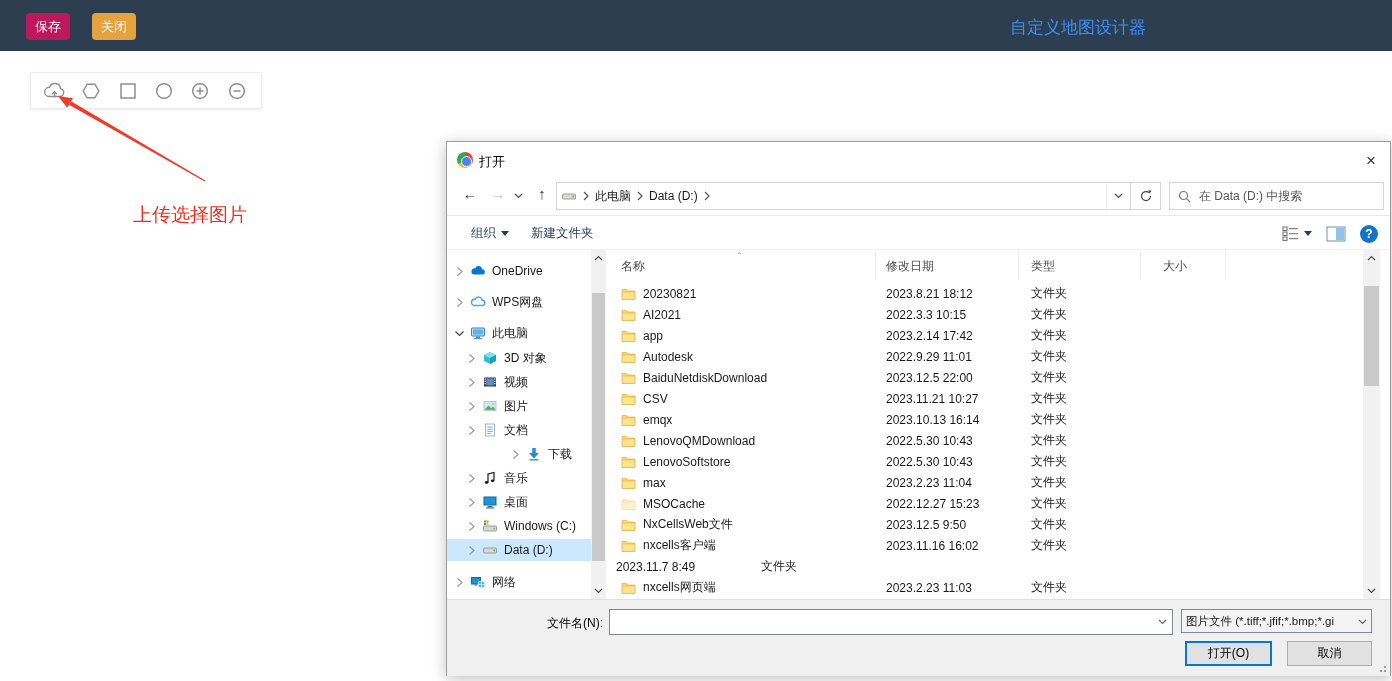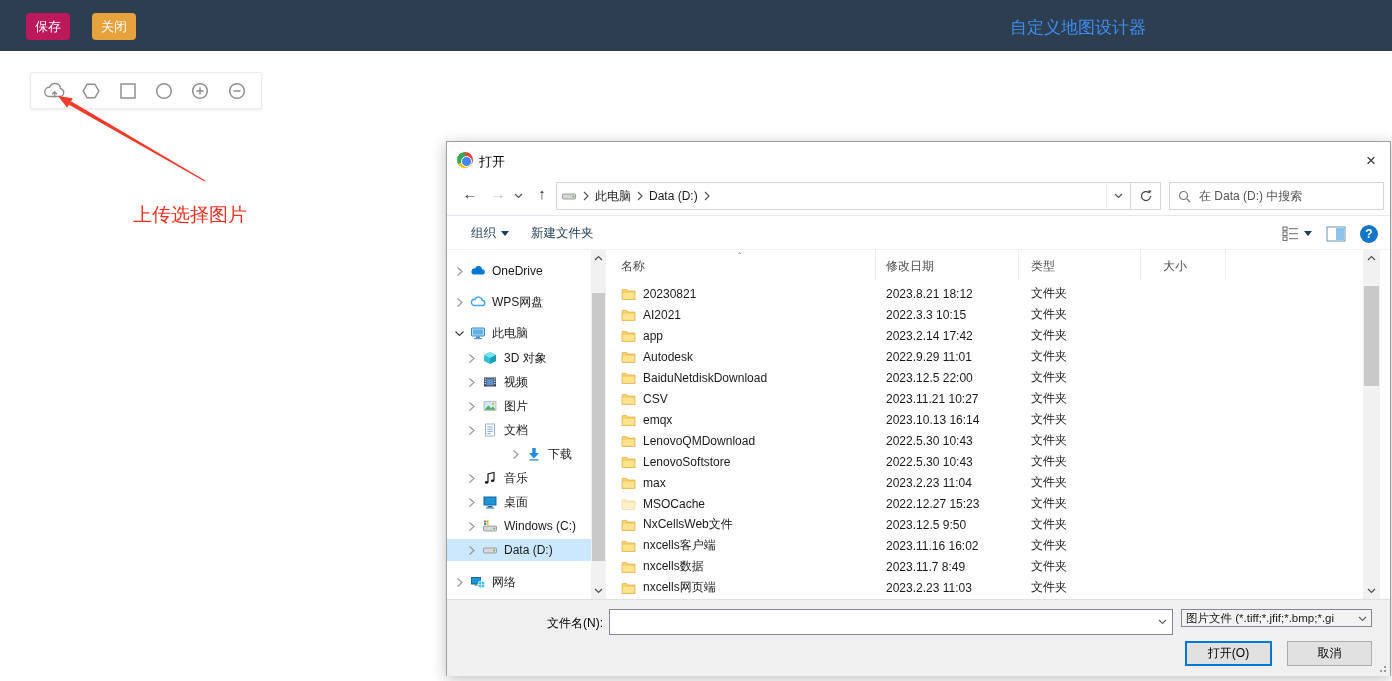--- a/index.html
+++ b/index.html
@@ -106,21 +106,21 @@
   .dim .folder-ic { opacity:.45; }
 
   
   .dlg-footer { position:absolute; left:0; top:457px; width:943px; height:77px; background:#f0f0f0;
                 border-top:1px solid #e0e0e0;text-decoration:underline; }
   .fname-label { position:absolute; left:0; top:15px; width:156px; text-align:right; color:#000; }
   .fname-input { position:absolute; left:162px; top:9px; width:564px; height:26px; border:1px solid #828790;
                  background:#fff; display:flex; align-items:center; }
   .fname-input input { border:none; outline:none; flex:1; height:100%; padding:0 6px; font-family:inherit; font-size:12px; }
   .fname-dd { width:20px; display:flex; justify-content:center; cursor:pointer; }
-  .ftype-select { position:absolute; left:734px; top:9px; width:191px; height:18px; border:1px solid #828790;
+  .ftype-select { position:absolute; left:734px; top:9px; width:191px; height:24px; border:1px solid #828790;
                   background:#f3f3f3; display:flex; align-items:center; padding:0 4px; cursor:pointer;
                   white-space:nowrap; overflow:hidden; font-size:11.5px; }
   .ftype-select .dd { margin-left:auto; flex:none; }
   .btn-open { position:absolute; left:738px; top:41px; width:87px; height:25px; background:#e1e1e1;
               border:2px solid #0078d4; font-size:12px; cursor:pointer; font-family:inherit; }
   .btn-cancel { position:absolute; left:840px; top:41px; width:85px; height:25px; background:#e1e1e1;
               border:1px solid #adadad; font-size:12px; cursor:pointer; font-family:inherit; }
   .grip { position:absolute; right:3px; bottom:3px; width:10px; height:10px;
           background:
             radial-gradient(circle at 8px 8px, #9a9a9a 1px, transparent 1.3px),
@@ -649,27 +649,20 @@
                 <path d="M1.2 5.4 h13.6 v7.9 h-13.6 z" fill="#ffe48e" stroke="#dba63c" stroke-width="0.5"></path>
               </svg>
               <span>nxcells客户端</span>
             </span>
           <span class="fc-date">2023.11.16 16:02</span>
           <span class="fc-type">文件夹</span>
           <span class="fc-size"></span>
         </div>
 
         <div class="frow">
-          <span class="fc-name">
-              <svg class="folder-ic" width="15" height="14" viewBox="0 0 16 15">
-                <path d="M1.2 2.6 h4.6 l1.4 1.7 h7.6 v9 h-13.6 z" fill="#ffd667" stroke="#dba63c" stroke-width="0.7"></path>
-                <path d="M1.2 5.4 h13.6 v7.9 h-13.6 z" fill="#ffe48e" stroke="#dba63c" stroke-width="0.5"></path>
-              </svg>
-              <span>nxcells数据</span>
-            </span>
           <span class="fc-date">2023.11.7 8:49</span>
           <span class="fc-type">文件夹</span>
           <span class="fc-size"></span>
         </div>
 
         <div class="frow">
           <span class="fc-name">
               <svg class="folder-ic" width="15" height="14" viewBox="0 0 16 15">
                 <path d="M1.2 2.6 h4.6 l1.4 1.7 h7.6 v9 h-13.6 z" fill="#ffd667" stroke="#dba63c" stroke-width="0.7"></path>
                 <path d="M1.2 5.4 h13.6 v7.9 h-13.6 z" fill="#ffe48e" stroke="#dba63c" stroke-width="0.5"></path>

